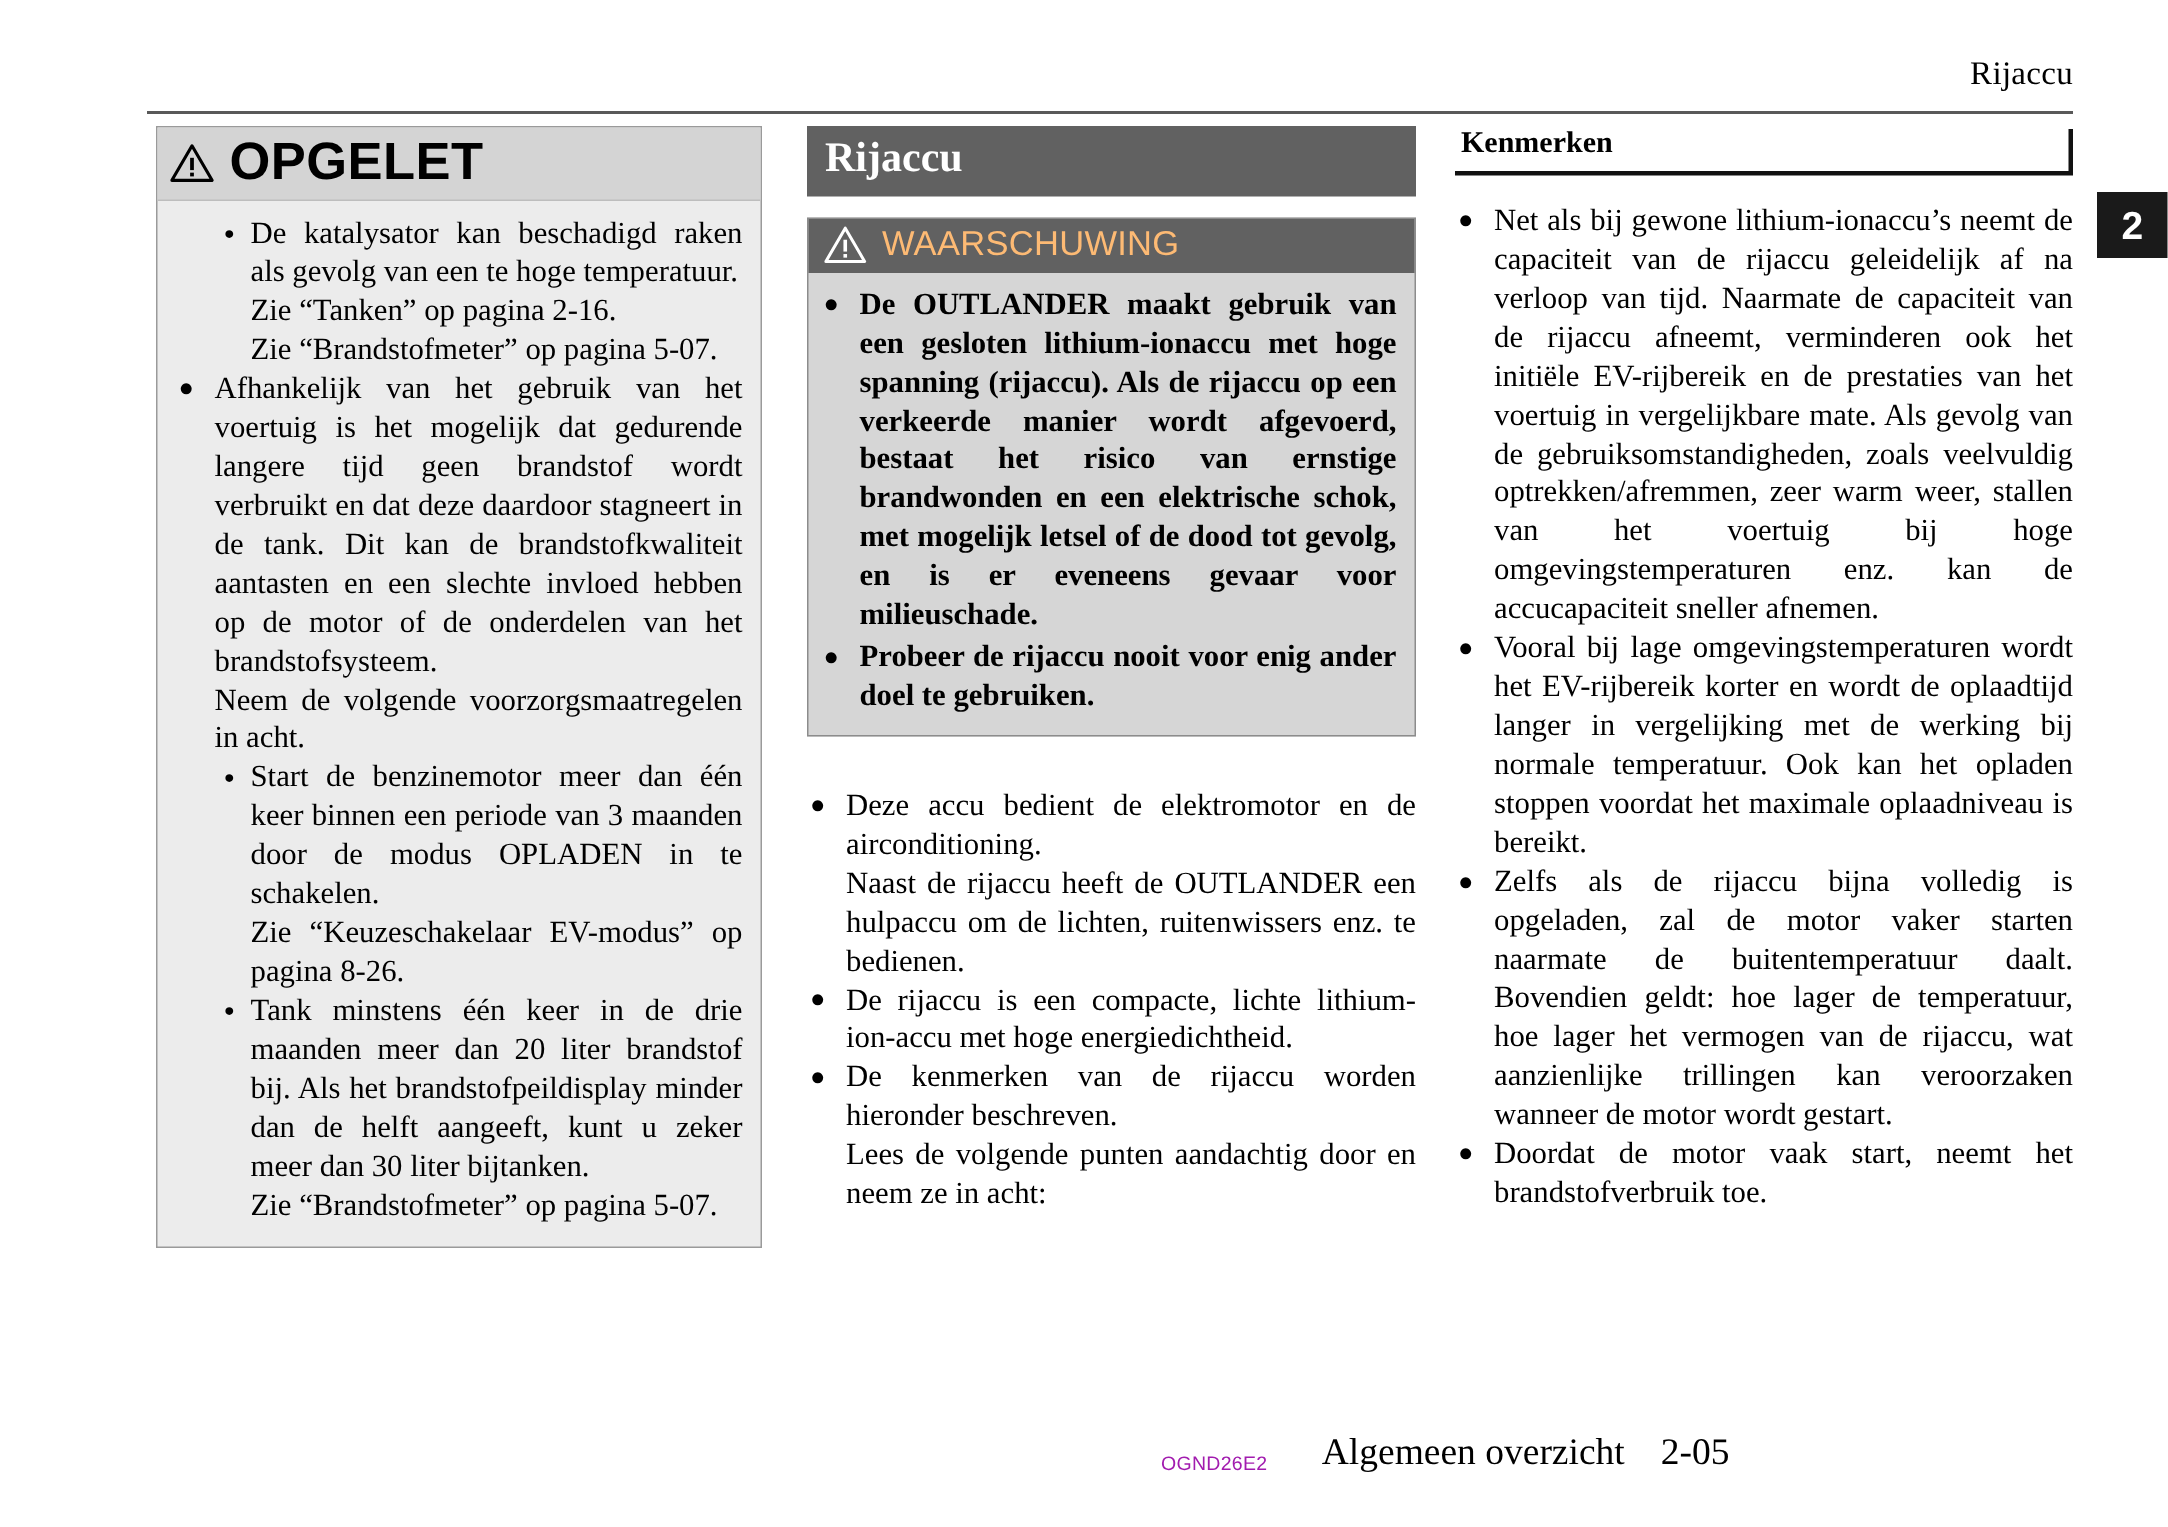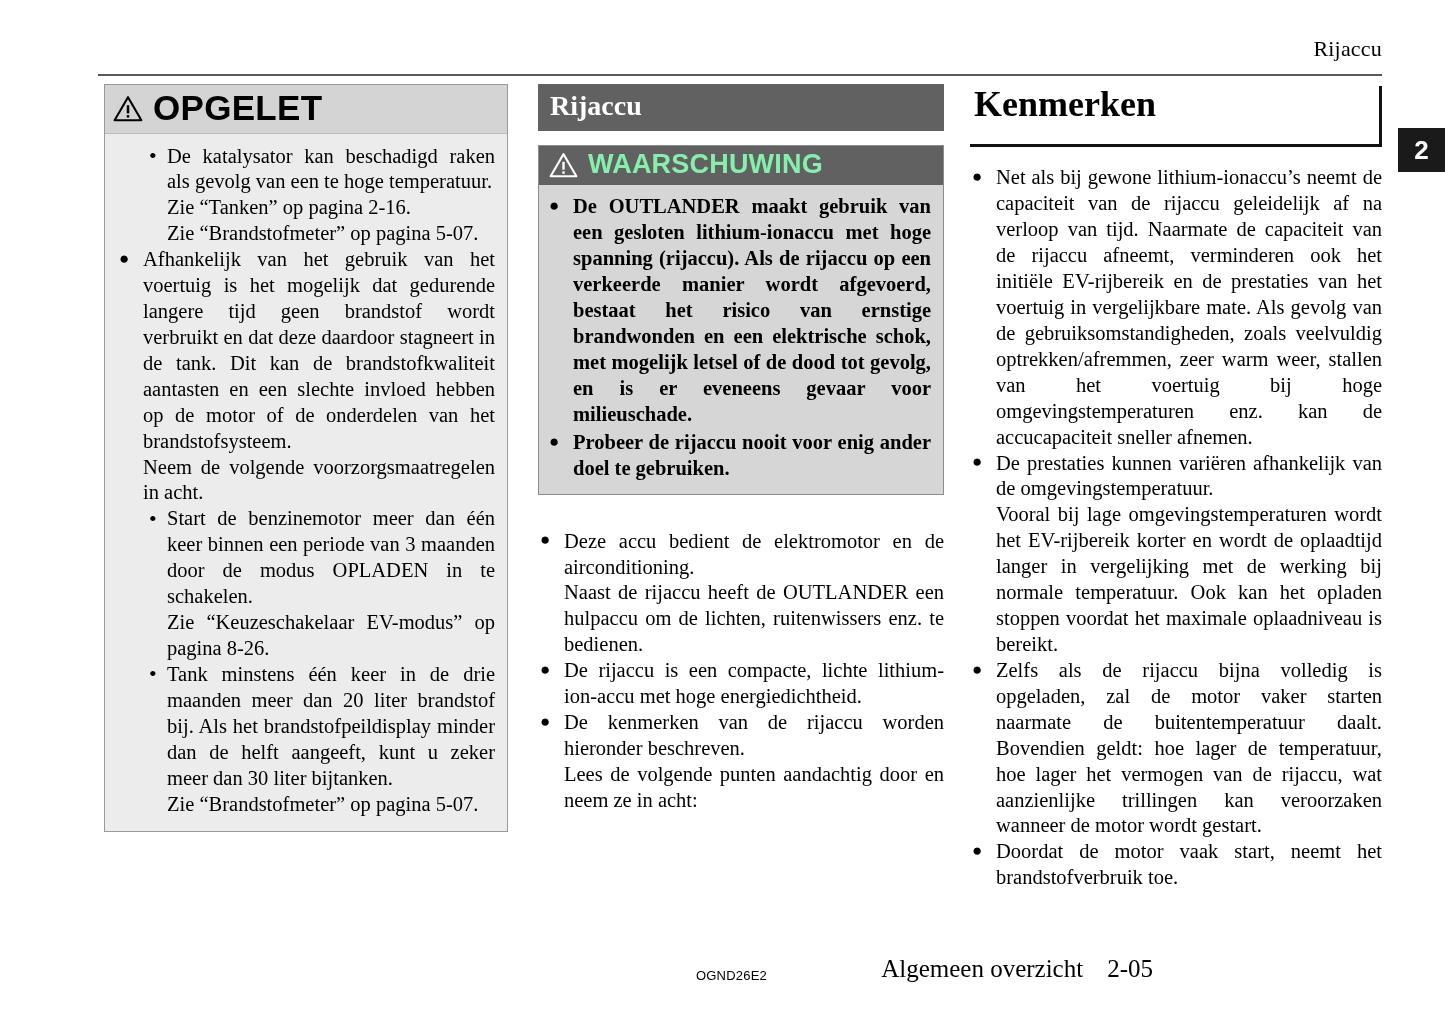--- a/index.html
+++ b/index.html
@@ -100,46 +100,46 @@
   }
   .warn-head {
     background: #616161;
     padding: 4px 8px 6px 10px;
     display: flex;
     align-items: center;
     gap: 10px;
   }
   .warn-head .label {
     font-family: "Liberation Sans", sans-serif;
-    font-weight: bold;
-    font-size: 27px;
-    color: #86efac;
+    font-weight: normal;
+    font-size: 23px;
+    color: #fdba74;
     letter-spacing: .2px;
     line-height: 1.1;
   }
   .warn-body {
     padding: 9px 12px 12px 8px;
   }
   .warn-body .bullet-item { font-weight: bold; }
 
   
   .sec-bar {
     background: #616161;
     color: #fff;
     font-weight: bold;
     font-size: 28px;
     padding: 7px 0 9px 12px;
     line-height: 1.1;
   }
   .sec-underline-head {
     position: relative;
-    padding: 0 0 19px 4px;
+    padding: 0 0 7px 4px;
     border-bottom: 3px solid #111;
     font-weight: bold;
-    font-size: 36px;
+    font-size: 20px;
     line-height: 1.15;
   }
   .sec-underline-head .tick {
     position: absolute;
     right: 0;
     top: 2px;
     bottom: 0;
     width: 3px;
     background: #111;
   }
@@ -181,26 +181,26 @@
   }
   
   .cont { text-align: justify; }
   .cont.lvl1 { padding-left: 26px; }
   .cont.lvl2 { padding-left: 50px; }
   .noj { text-align: left !important; }
 
   
   .footer-code {
     position: absolute;
-    left: 696px;
+    left: 774px;
     top: 968px;
     font-family: "Liberation Sans", sans-serif;
     font-size: 13px;
     letter-spacing: .2px;
-    color: #000000;
+    color: #a21caf;
   }
   .footer-right {
     position: absolute;
     right: 63px;
     top: 955px;
     display: flex;
     align-items: flex-start;
     gap: 24px;
     font-size: 25px;
   }
@@ -326,21 +326,20 @@
     <div class="tblock" style="margin-top:18px;">
       <ul class="plain">
 
         <li class="disc">
           <span class="mk">●</span>
           <span>Net als bij gewone lithium-ionaccu’s neemt de capaciteit van de rijaccu geleidelijk af na verloop van tijd. Naarmate de capaciteit van de rijaccu afneemt, verminderen ook het initiële EV-rijbereik en de prestaties van het voertuig in vergelijkbare mate. Als gevolg van de gebruiksomstandigheden, zoals veelvuldig optrekken/afremmen, zeer warm weer, stallen van het voertuig bij hoge omgevingstemperaturen enz. kan de accucapaciteit sneller afnemen.</span>
         </li>
 
         <li class="disc">
           <span class="mk">●</span>
-          <span>De prestaties kunnen variëren afhankelijk van de omgevingstemperatuur.</span>
         </li>
         <div class="cont lvl1">Vooral bij lage omgevingstemperaturen wordt het EV-rijbereik korter en wordt de oplaadtijd langer in vergelijking met de werking bij normale temperatuur. Ook kan het opladen stoppen voordat het maximale oplaadniveau is bereikt.</div>
 
         <li class="disc">
           <span class="mk">●</span>
           <span>Zelfs als de rijaccu bijna volledig is opgeladen, zal de motor vaker starten naarmate de buitentemperatuur daalt. Bovendien geldt: hoe lager de temperatuur, hoe lager het vermogen van de rijaccu, wat aanzienlijke trillingen kan veroorzaken wanneer de motor wordt gestart.</span>
         </li>
 
         <li class="disc">
           <span class="mk">●</span>

